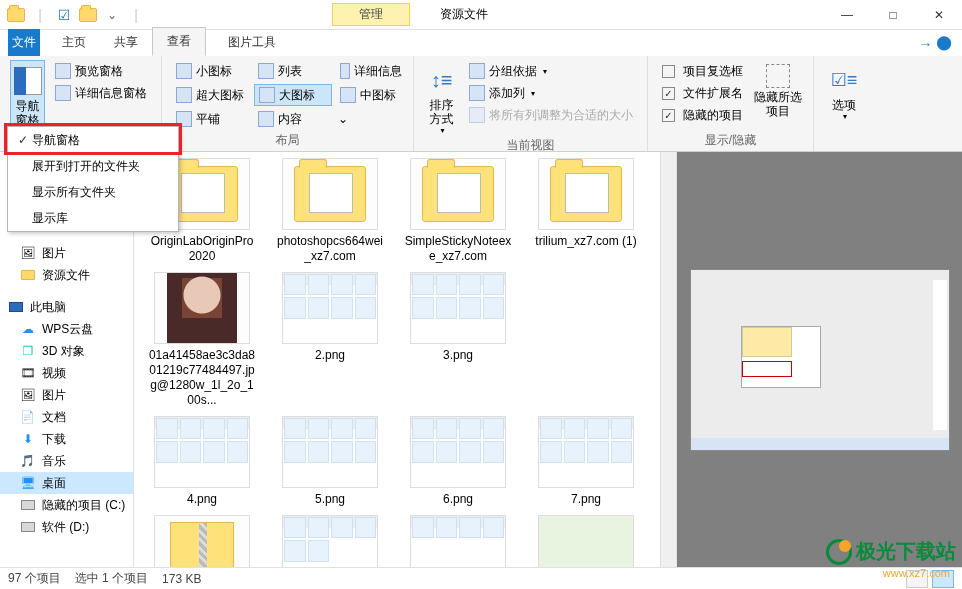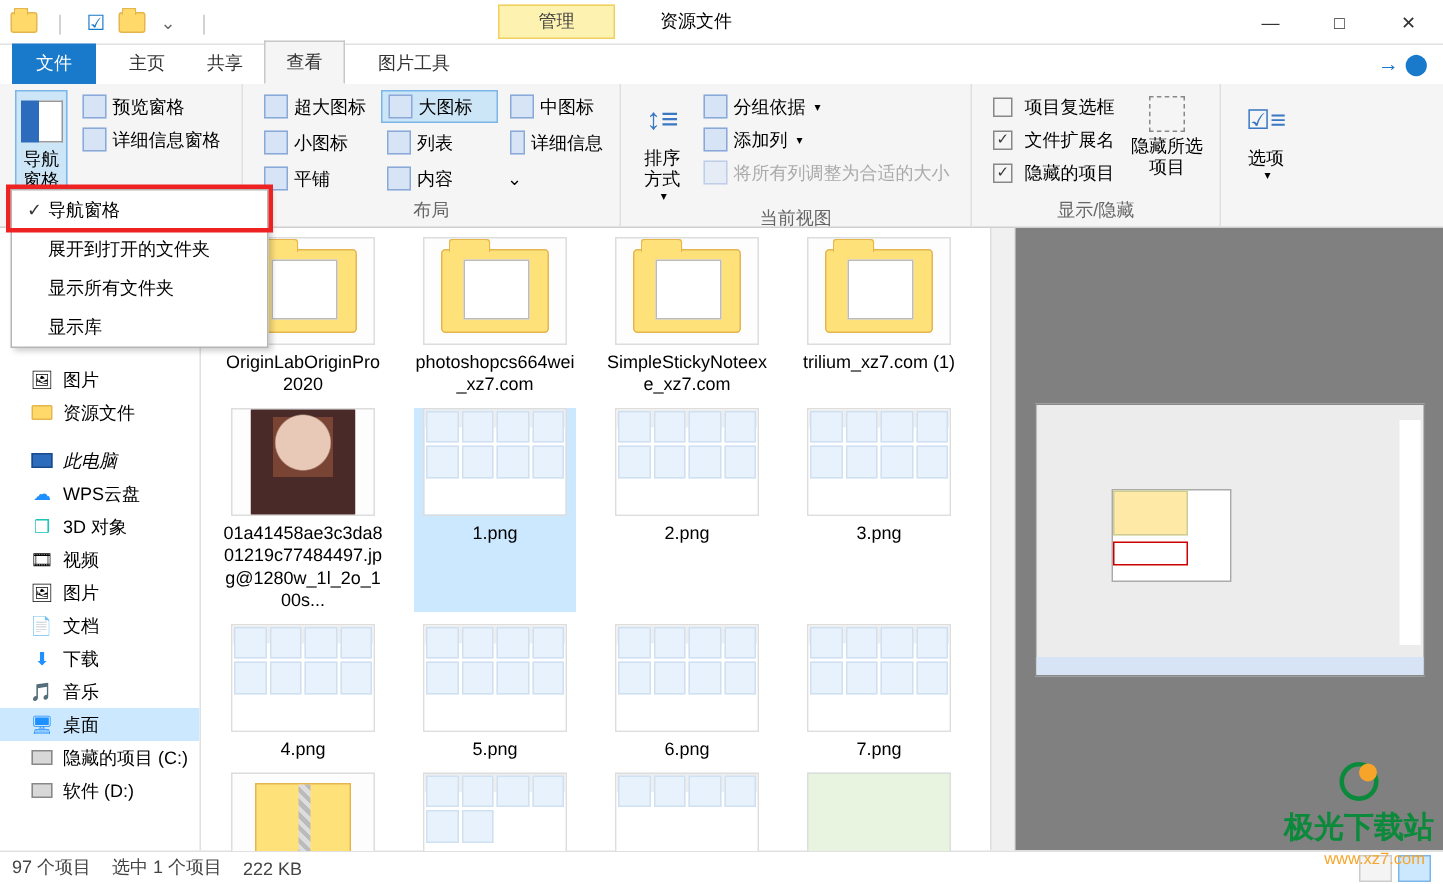--- a/index.html
+++ b/index.html
@@ -12,21 +12,21 @@
   .qat-icon { width: 24px; height: 24px; display: flex; align-items: center; justify-content: center; font-size: 14px; color: #555; }
   .folder-glyph { width: 18px; height: 14px; background: #ffd96a; border: 1px solid #e5b64e; border-radius: 2px; position: relative; }
   .folder-glyph::before { content:""; position:absolute; top:-4px; left:1px; width:8px; height:4px; background:#ffd96a; border:1px solid #e5b64e; border-bottom:none; border-radius:2px 2px 0 0;}
   .tabhdr { margin-left: 180px; background:#fdf2b0; border:1px solid #f0d060; padding:2px 26px; font-size:12px; color:#444; }
   .titletext { margin-left: 30px; font-size: 12px; }
   .winbtns { position:absolute; right:0; top:0; height:30px; display:flex; }
   .winbtn { width:46px; height:30px; display:flex; align-items:center; justify-content:center; font-size:12px; color:#333; }
 
   
   .tabsrow { height: 26px; display:flex; align-items:flex-end; padding-left:8px; background:#fff; position:relative; }
-  .filetab { background:#1979ca; color:#fff; padding:5px 16px; font-size:12px; margin-right:8px; }
+  .filetab { background:#1979ca; color:#fff; padding:5px 4px; font-size:12px; margin-right:8px; }
   .tab { padding:5px 14px; font-size:12px; color:#333; cursor:default; }
   .tab.active { border:1px solid #c8c8c8; border-bottom:1px solid #f5f5f5; background:#f5f5f5; }
   .helpicon { position:absolute; right:10px; top:4px; color:#1979ca; font-size:14px; }
 
   
   .ribbon { height: 96px; background:#f5f5f5; border-bottom:1px solid #d0d0d0; display:flex; }
   .group { border-right:1px solid #e0e0e0; padding:4px 10px 2px 10px; display:flex; flex-direction:column; justify-content:space-between; position:relative; }
   .group-body { display:flex; gap:6px; flex:1; }
   .group-label { text-align:center; font-size:12px; color:#666; padding-top:2px; }
   .bigbtn { display:flex; flex-direction:column; align-items:center; justify-content:flex-start; width:52px; padding-top:4px; cursor:default; }
@@ -51,21 +51,21 @@
 
   
   .main { position:absolute; top:152px; bottom:22px; left:0; right:0; display:flex; }
   .navpanel { width:170px; border-right:1px solid #e0e0e0; overflow:hidden; padding-top:90px; }
   .navitem { display:flex; align-items:center; height:22px; padding-left:20px; gap:6px; font-size:12px; }
   .navitem.sel { background:#cce8ff; }
   .ni-ic { width:16px; height:16px; display:flex; align-items:center; justify-content:center; }
   .pc-ic { width:14px; height:10px; background:#2d6bbd; border:1px solid #1a4a8a; }
   .disk-ic { width:14px; height:10px; background:#d8d8d8; border:1px solid #888; }
   .fld-ic { width:14px; height:10px; background:#ffd96a; border:1px solid #e5b64e; border-radius:1px; }
-  .navhead { padding-left:20px; font-weight:normal;font-style:italic; }
+  .navhead { padding-left:8px; font-weight:normal; }
 
   .filezone { flex:1; display:flex; }
   .grid { flex:1; overflow:auto; padding:6px 20px 2px 14px; }
   .row { display:flex; gap:20px; margin-bottom:8px; }
   .item { width:108px; display:flex; flex-direction:column; align-items:center; }
   .item.sel { background:#cce8ff; }
   .thumb { width:96px; height:72px; background:#fdfdfd; border:1px solid #ddd; display:flex; align-items:center; justify-content:center; overflow:hidden; }
   .fname { font-size:12px; text-align:center; line-height:15px; margin-top:4px; word-break:break-all; max-height:60px; overflow:hidden; }
   .folder-thumb { width:72px; height:56px; background:#ffe17a; border:1px solid #e5b64e; border-radius:3px; position:relative; }
   .folder-thumb::before{content:"";position:absolute;top:-8px;left:4px;width:26px;height:8px;background:#ffe17a;border:1px solid #e5b64e;border-bottom:none;border-radius:3px 3px 0 0;}
@@ -87,21 +87,21 @@
   .pv-dock .b { width:50px;height:16px;border:1px solid #c00; margin-top:4px;}
   .pv-taskbar { position:absolute; left:0; right:0; bottom:0; height:12px; background:#d6e4f5; }
 
   
   .status { position:absolute; bottom:0; left:0; right:0; height:22px; border-top:1px solid #e0e0e0; display:flex; align-items:center; padding:0 8px; font-size:12px; color:#444; gap:14px; background:#fff; }
   .status .right { margin-left:auto; display:flex; gap:4px; }
   .viewbtn { width:22px; height:18px; border:1px solid #ccc; background:#f4f4f4; }
   .viewbtn.active { background:#cce8ff; border-color:#7ab6e8; }
 
   
-  .watermark { position:absolute; right:6px; bottom:24px; font-size:20px; font-weight:bold; color:#0a8a3a; z-index:200; pointer-events:none; display:flex; align-items:center; gap:4px;flex-direction:column;}
+  .watermark { position:absolute; right:6px; bottom:24px; font-size:20px; font-weight:bold; color:#0a8a3a; z-index:200; pointer-events:none; display:flex; align-items:center; gap:4px;}
   .watermark .logo { width:26px;height:26px;border-radius:50%;border:3px solid #0a8a3a;position:relative;}
   .watermark .logo::after{content:"";position:absolute;right:-2px;top:-2px;width:12px;height:12px;border-radius:50%;background:#f7a52a;}
   .watermark small { position:absolute; right:6px; bottom:-14px; font-size:11px; color:#f7a52a; font-weight:normal;}
   .scroll { width:16px; background:#f0f0f0; border-left:1px solid #ddd; }
 </style>
 </head>
 <body>
 
 <div class="titlebar">
   <div class="qat">
@@ -161,43 +161,43 @@
     </div>
     <div class="group-label">窗格</div>
   </div>
 
   <div class="group" style="width:252px">
     <div class="group-body">
       <div class="col" style="gap:2px;flex:1">
         <div style="display:flex;gap:4px">
           <div class="smallbtn" style="width:78px">
               <div class="ic-sq"></div>
-              <span>超大图标</span>
-            </div>
-          <div class="smallbtn" style="width:78px;background:#cde6f7;border:1px solid #7ab6e8">
-              <div class="ic-sq"></div>
-              <span>大图标</span>
+              <span>小图标</span>
+            </div>
+          <div class="smallbtn" style="width:78px">
+              <div class="ic-sq"></div>
+              <span>列表</span>
             </div>
           <div class="smallbtn" style="width:70px">
               <div class="ic-sq"></div>
-              <span>中图标</span>
+              <span>详细信息</span>
             </div>
         </div>
         <div style="display:flex;gap:4px">
           <div class="smallbtn" style="width:78px">
               <div class="ic-sq"></div>
-              <span>小图标</span>
-            </div>
-          <div class="smallbtn" style="width:78px">
-              <div class="ic-sq"></div>
-              <span>列表</span>
+              <span>超大图标</span>
+            </div>
+          <div class="smallbtn" style="width:78px;background:#cde6f7;border:1px solid #7ab6e8">
+              <div class="ic-sq"></div>
+              <span>大图标</span>
             </div>
           <div class="smallbtn" style="width:70px">
               <div class="ic-sq"></div>
-              <span>详细信息</span>
+              <span>中图标</span>
             </div>
         </div>
         <div style="display:flex;gap:4px">
           <div class="smallbtn" style="width:78px">
               <div class="ic-sq"></div>
               <span>平铺</span>
             </div>
           <div class="smallbtn" style="width:78px">
               <div class="ic-sq"></div>
               <span>内容</span>
@@ -393,35 +393,20 @@
             <div class="fname">trilium_xz7.com (1)</div>
           </div>
         </div>
       <div class="row" id="row2">
           <div class="item">
             <div class="thumb">
               <div class="portrait"></div>
             </div>
             <div class="fname">01a41458ae3c3da801219c77484497.jpg@1280w_1l_2o_100s...</div>
           </div>
-          <div class="item sel">
-            <div class="thumb">
-              <div class="png-grid">
-                <div></div>
-                <div></div>
-                <div></div>
-                <div></div>
-                <div></div>
-                <div></div>
-                <div></div>
-                <div></div>
-              </div>
-            </div>
-            <div class="fname">1.png</div>
-          </div>
           <div class="item">
             <div class="thumb">
               <div class="png-grid">
                 <div></div>
                 <div></div>
                 <div></div>
                 <div></div>
                 <div></div>
                 <div></div>
                 <div></div>
@@ -552,21 +537,21 @@
           </div>
         <div class="pv-taskbar"></div>
       </div>
     </div>
   </div>
 </div>
 
 <div class="status">
   <span>97 个项目</span>
   <span>选中 1 个项目</span>
-  <span>222 KB</span>
+  <span>173 KB</span>
   <div class="right">
     <div class="viewbtn"></div>
     <div class="viewbtn active"></div>
   </div>
 </div>
 
 <div class="watermark">
   <div class="logo"></div>
   <span>极光下载站</span>
   <small>www.xz7.com</small>

